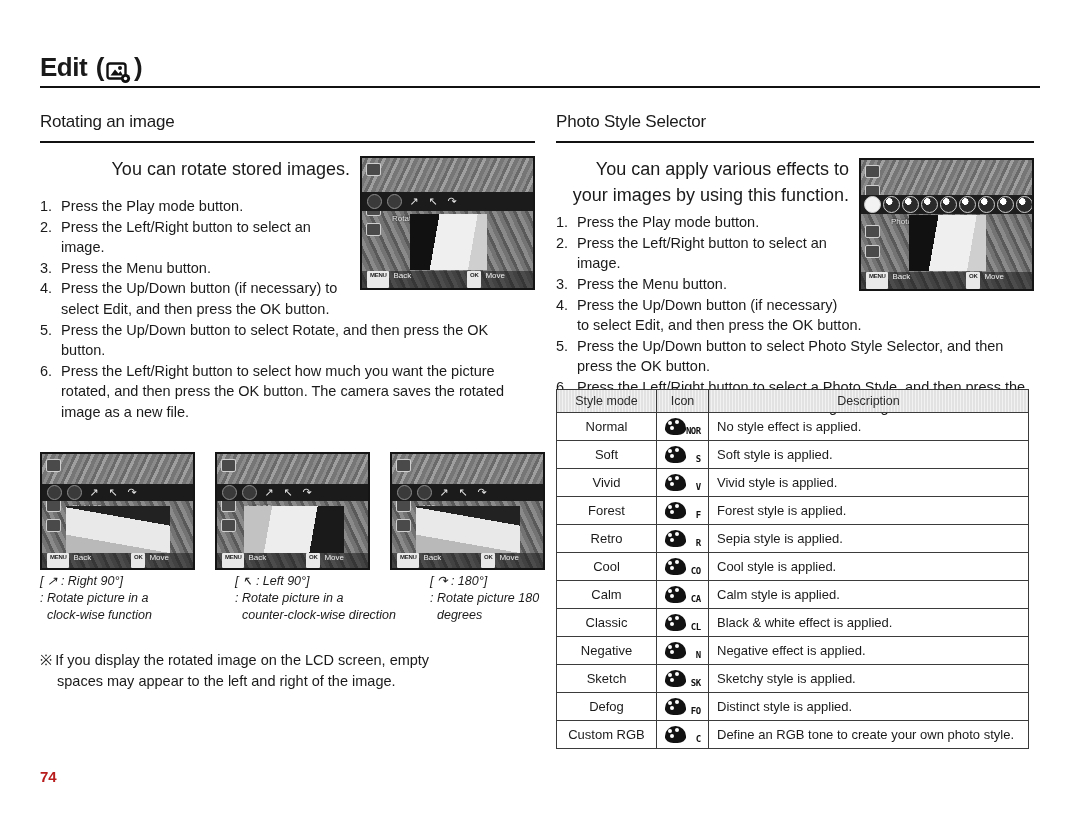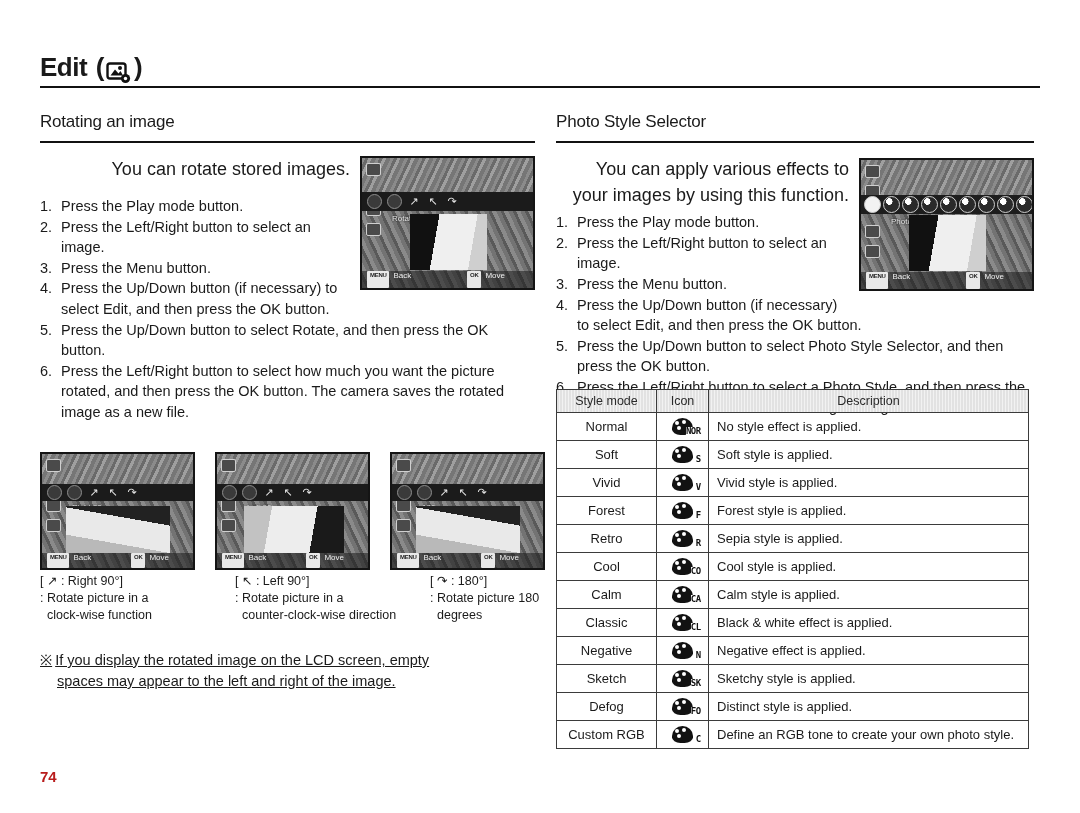--- a/index.html
+++ b/index.html
@@ -220,33 +220,32 @@
 
   #rotate-captions {
     position: absolute;
     left: 40px;
     top: 573px;
     display: flex;
     gap: 20px;
     font-size: 12.5px;
     line-height: 1.35;
   }
-  #rotate-captions .cap { width: 175px; }
+  #rotate-captions .cap { width: 175px; font-style: italic; }
   #rotate-captions .cap .hdr { white-space: nowrap; }
   #rotate-captions .cap .l2 { margin-left: 0px; }
   #rotate-captions .cap .l3 { margin-left: 7px; }
 
   #note {
     position: absolute;
     left: 40px;
     top: 650px;
     width: 480px;
     font-size: 14.5px;
     line-height: 1.45;
-    text-decoration: underline;
   }
   #note .mark { margin-right: 3px; }
   #note .l2 { margin-left: 17px; display: block; }
 
   #page-number {
     position: absolute;
     left: 40px;
     top: 768px;
     font-size: 15px;
     font-weight: bold;
@@ -280,21 +279,21 @@
   #style-table col.c1 { width: 100px; }
   #style-table col.c2 { width: 52px; }
   #style-table td.mode { text-align: center; }
   #style-table td.icon { text-align: center; padding: 0; }
   #style-table td.desc { text-align: left; padding-left: 8px; font-size: 13px; }
 
   
   .palette {
     display: inline-flex;
     align-items: flex-end;
-    justify-content: center;
+    justify-content: flex-start;
     position: relative;
     width: 36px;
     height: 20px;
   }
   .palette .disc {
     width: 21px; height: 17px;
     background: #121212;
     border-radius: 60% 60% 48% 48% / 70% 70% 40% 40%;
     position: relative;
     display: block;

